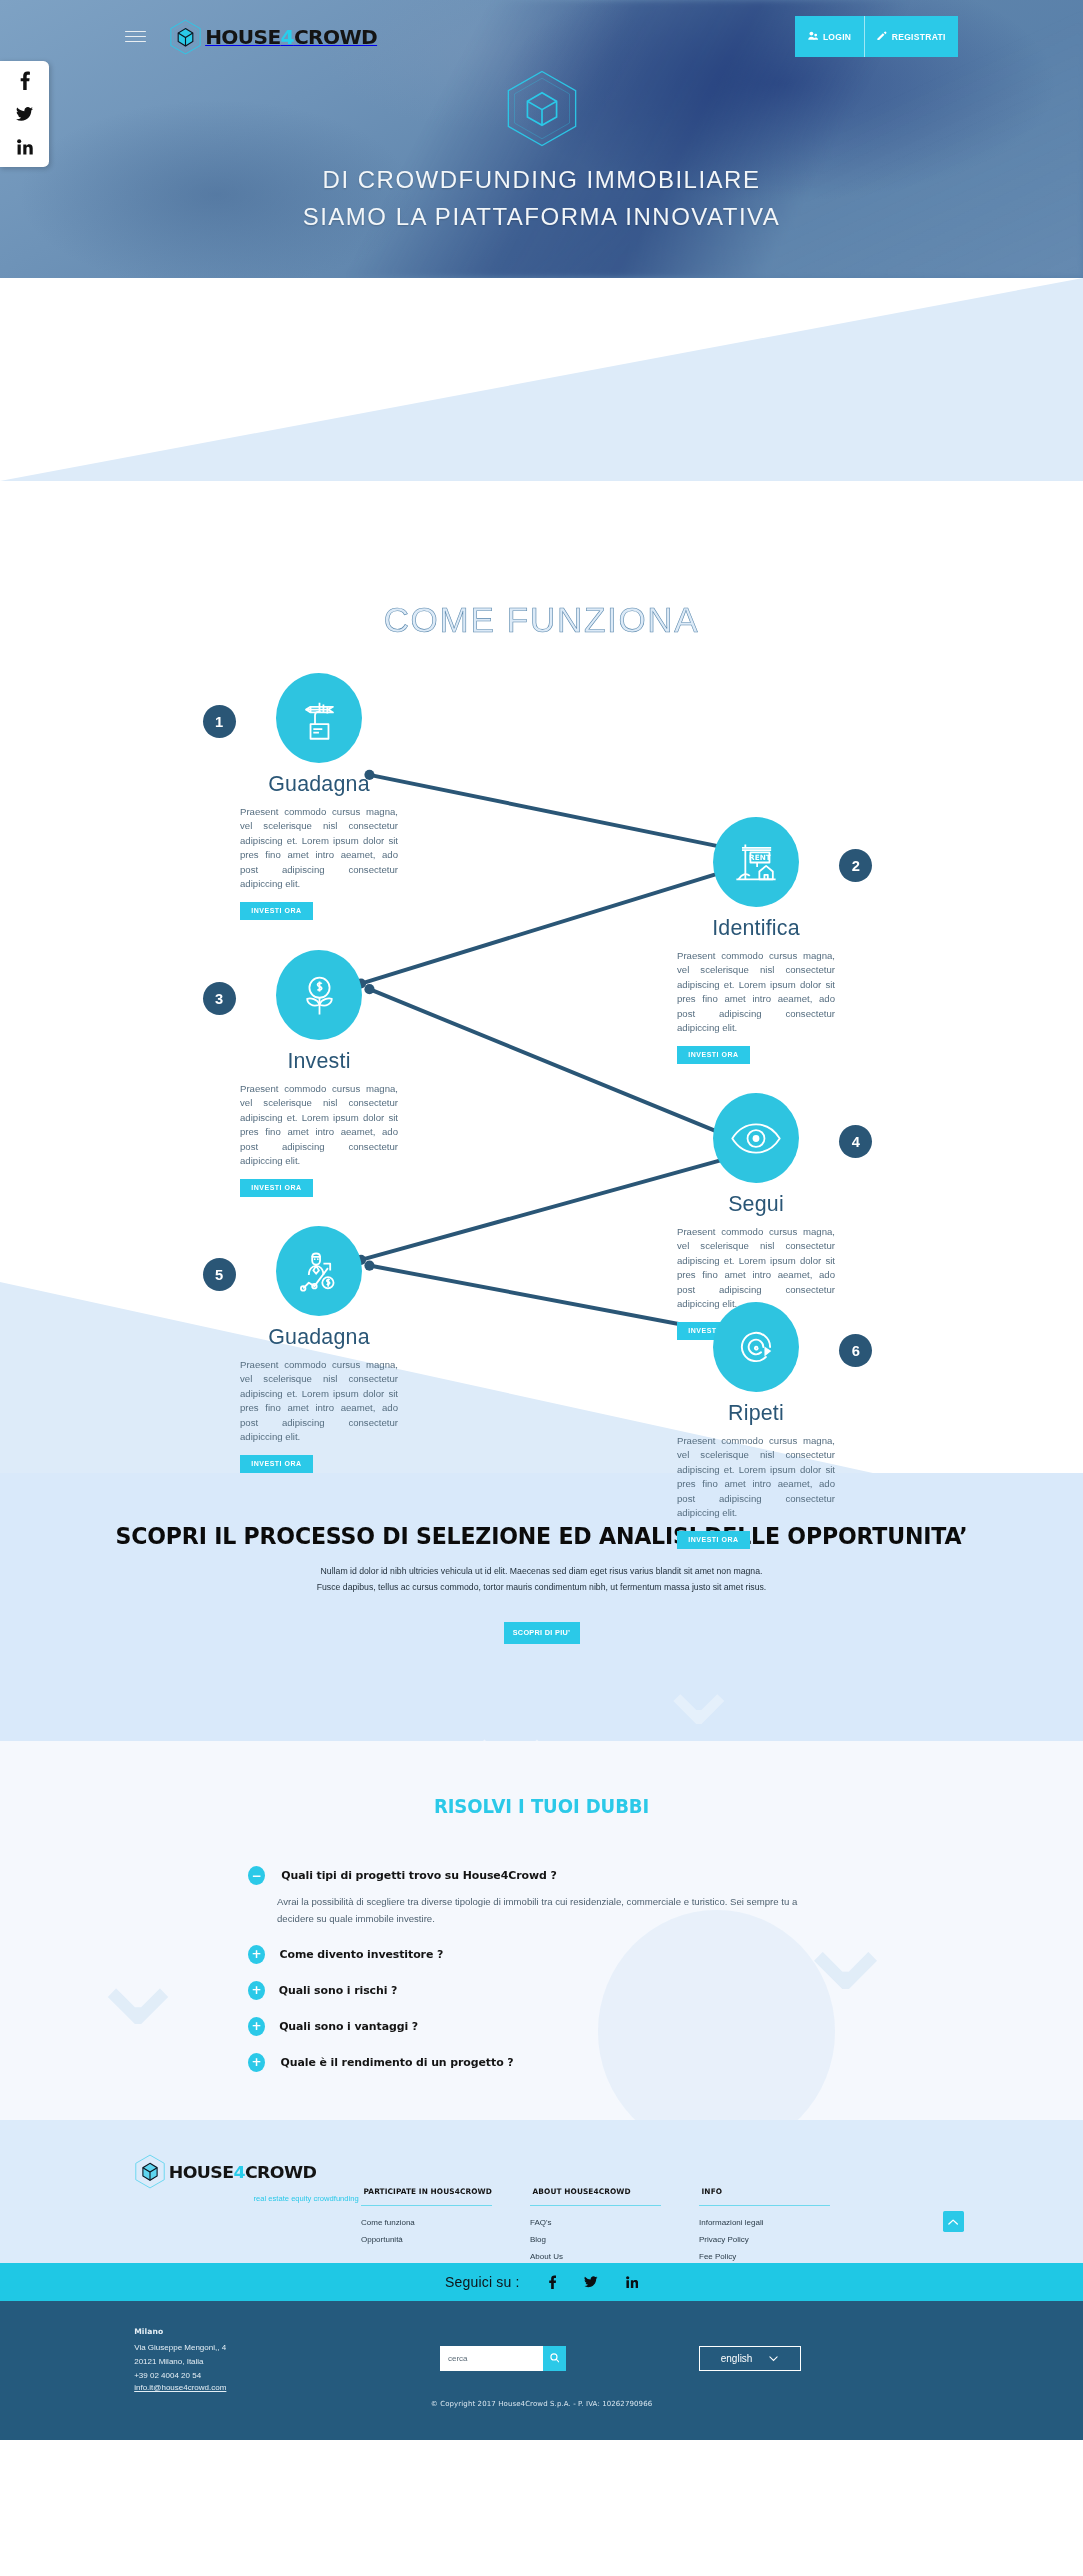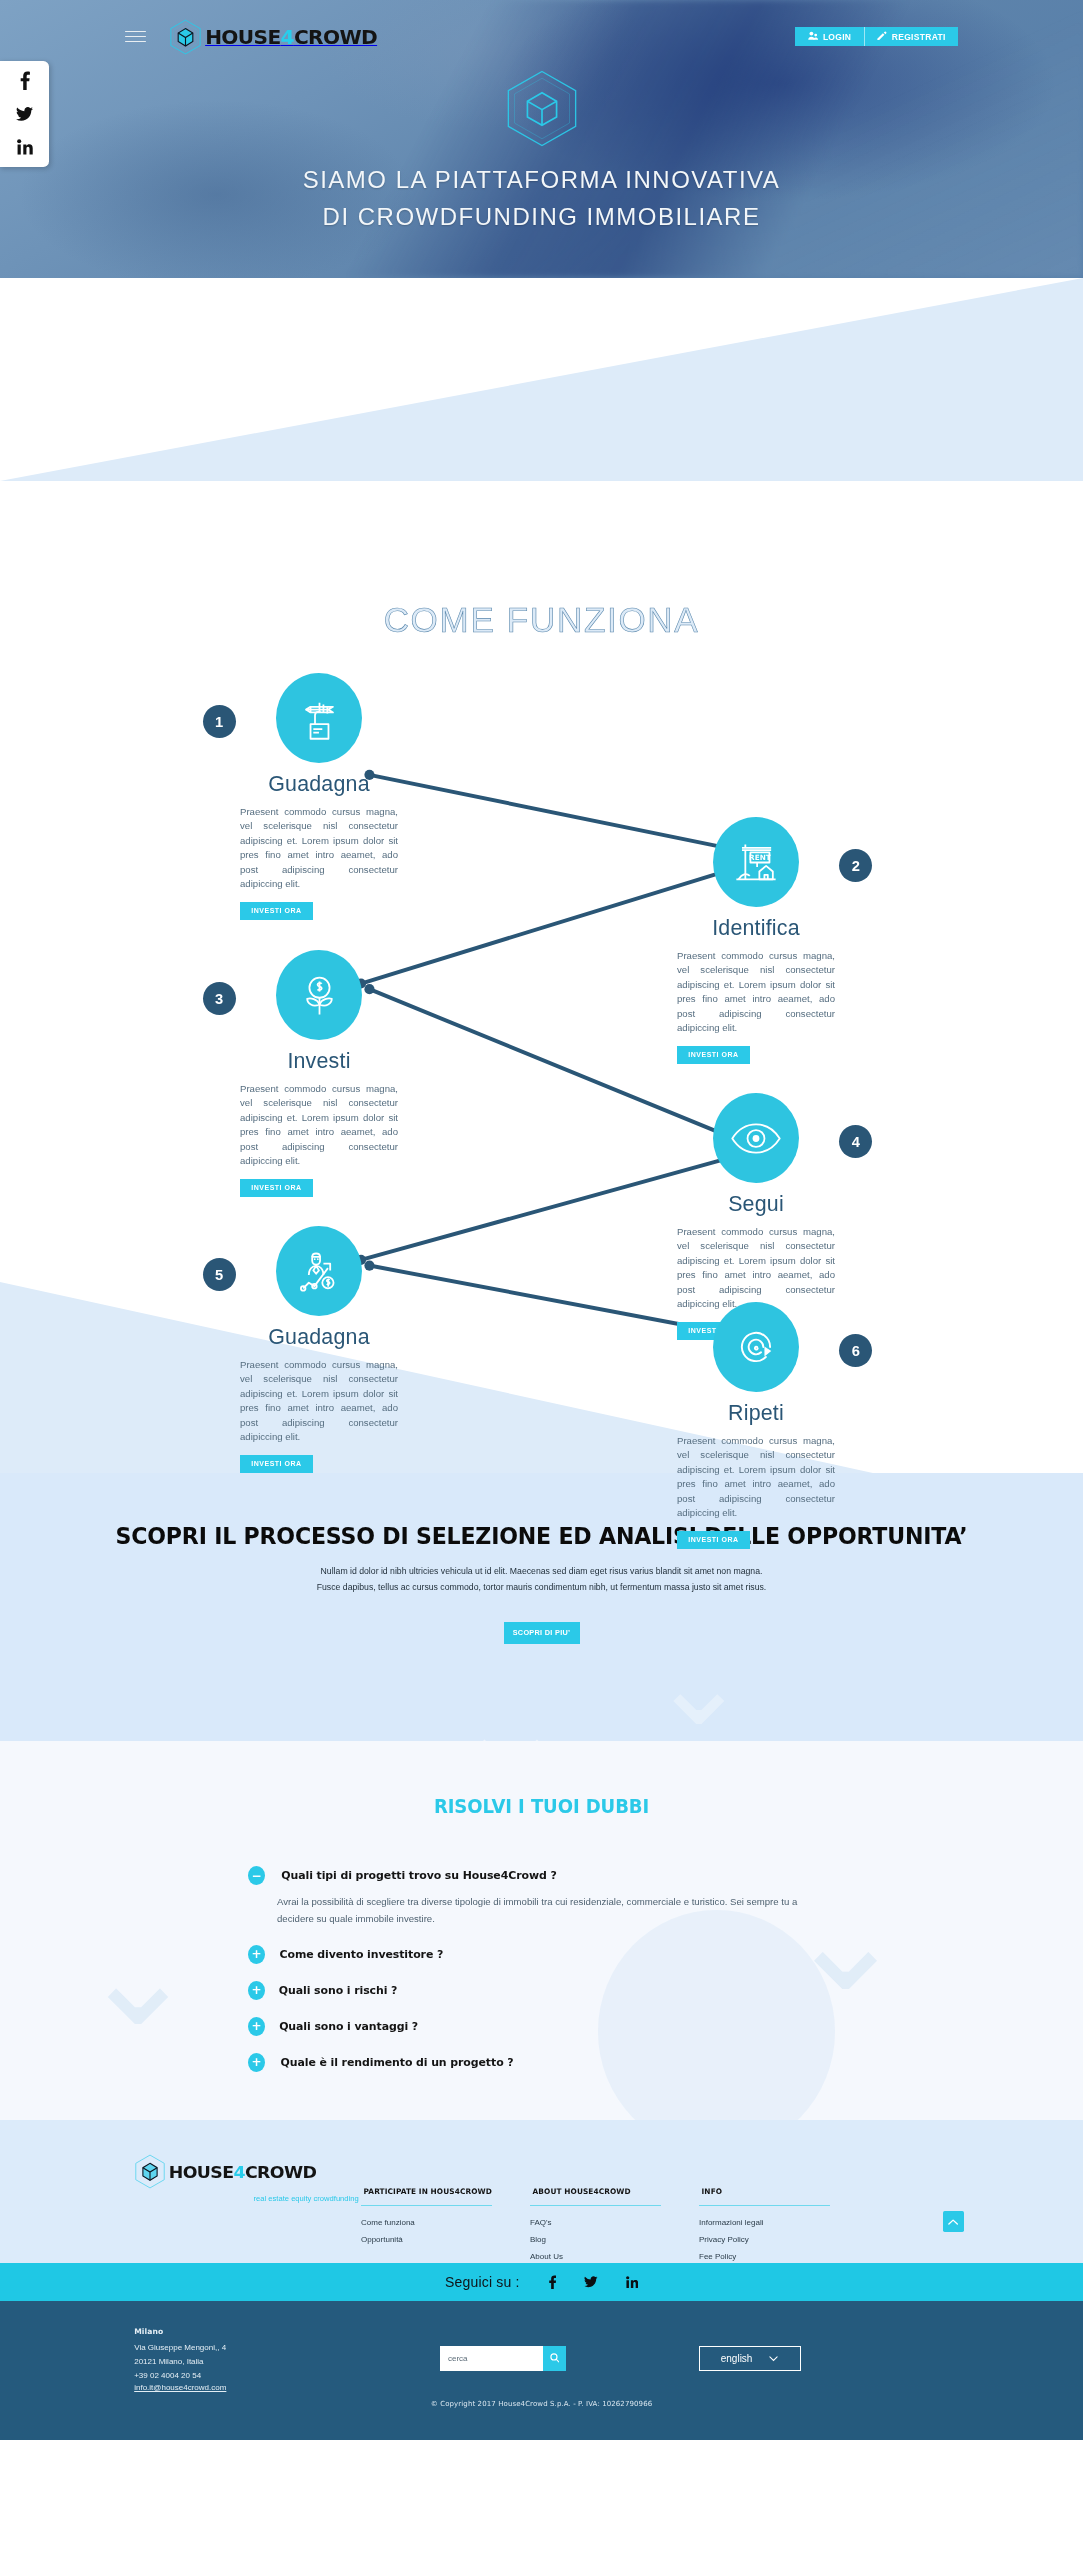--- a/index.html
+++ b/index.html
@@ -53,21 +53,21 @@
   .logoword{
     font-family:"DejaVu Sans", sans-serif;
     font-weight:bold; font-size:19px; letter-spacing:-0.6px;
     color:#141414; white-space:nowrap;
     transform:scaleX(1.06);
   }
   .logoword .four{ color:#29cdeb; }
 
   .auth{
     margin-left:auto; margin-right:125px; display:flex; align-items:stretch;
-    background:#2bc9e8; height:19px; z-index:30;
+    background:#2bc9e8; height:41px; z-index:30;
   }
   .auth a{
     display:flex; align-items:center; gap:5.1px;
     color:#fff; text-decoration:none;
     font-size:8.5px; font-weight:bold; letter-spacing:0.3px;
     padding:0 12.4px;
   }
   .auth a+a{ border-left:0.6px solid rgba(255,255,255,.55); }
 
   .hero-logo{ position:absolute; left:50%; top:69px; transform:translateX(-50%); z-index:10; }
@@ -327,22 +327,22 @@
         <svg width="74" height="79" viewBox="0 0 132 140">
           <polygon points="66,4 126,38 126,102 66,136 6,102 6,38" fill="none" stroke="#2bc9e8" stroke-width="2.4" opacity=".95"></polygon>
           <polygon points="66,16 115,44 115,96 66,124 17,96 17,44" fill="none" stroke="#2bc9e8" stroke-width="1.2" opacity=".45"></polygon>
           <polygon points="66,42 92,57 92,85 66,100 40,85 40,57" fill="none" stroke="#2bc9e8" stroke-width="3"></polygon>
           <path d="M40,57 L66,72 L92,57" fill="none" stroke="#2bc9e8" stroke-width="3"></path>
           <path d="M66,72 L66,100" fill="none" stroke="#2bc9e8" stroke-width="3"></path>
         </svg>
       </div>
 
       <div class="hero-title">
+        <div>DI CROWDFUNDING IMMOBILIARE</div>
         <div>SIAMO LA PIATTAFORMA INNOVATIVA</div>
-        <div>DI CROWDFUNDING IMMOBILIARE</div>
       </div>
     </div>
 
     <div class="social-rail">
       <a href="#">
         <svg width="11.3" height="19" viewBox="0 0 20 34" fill="#111">
           <path d="M13.6 34V18.5h4.6l.7-5.6h-5.3V9.3c0-1.6.4-2.7 2.8-2.7h3V1.2C18.7 1 16.9.8 14.8.8c-4.4 0-7.4 2.6-7.4 7.6v4.5H2.9v5.6h4.5V34z"></path>
         </svg>
       </a>
       <a href="#">

